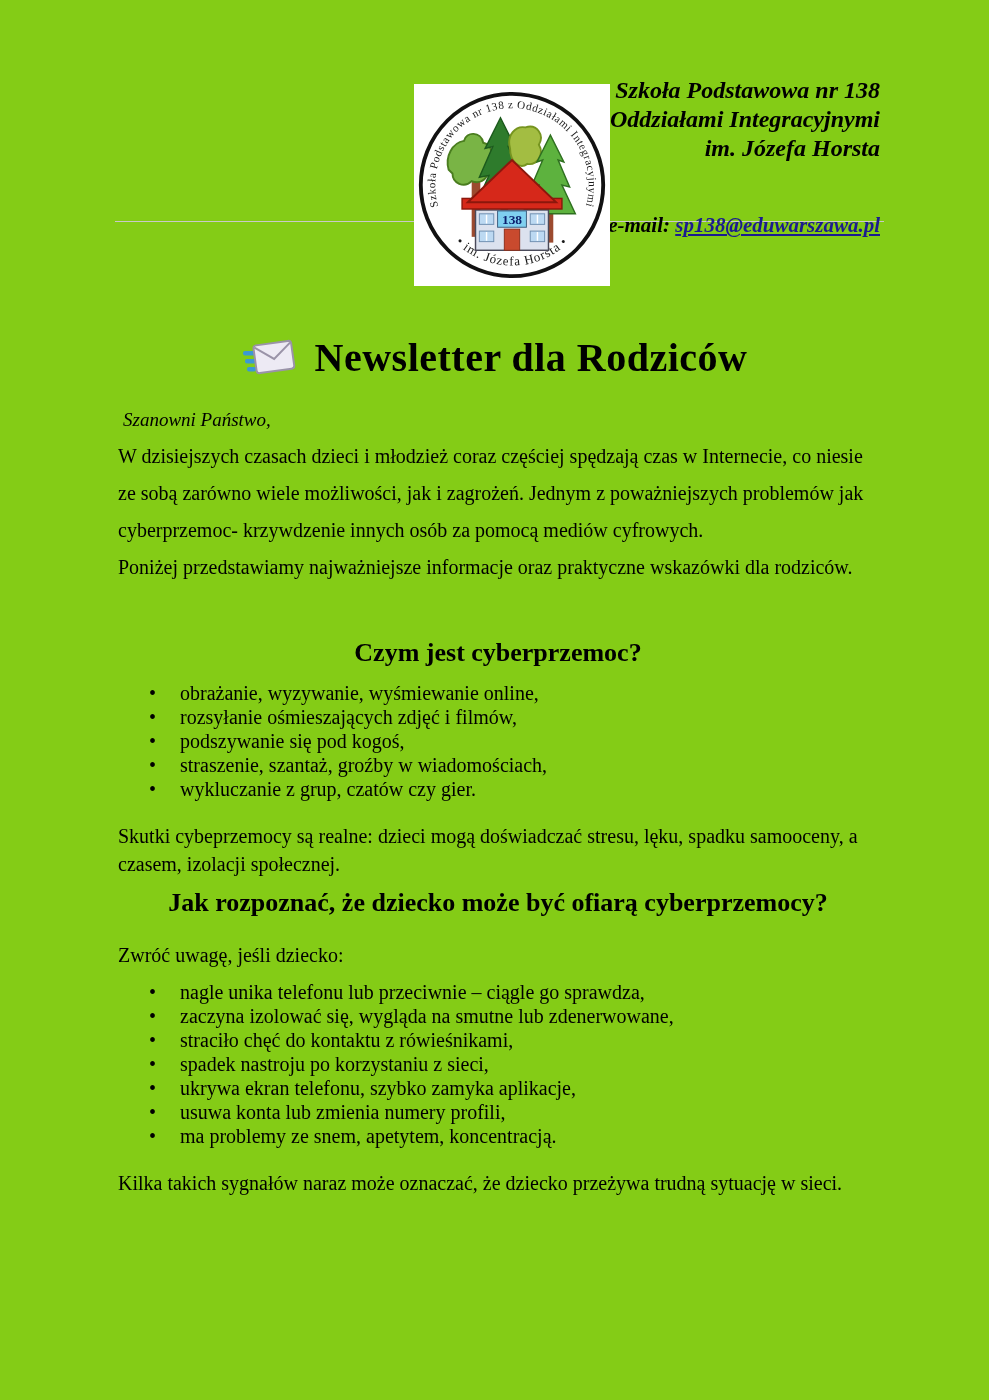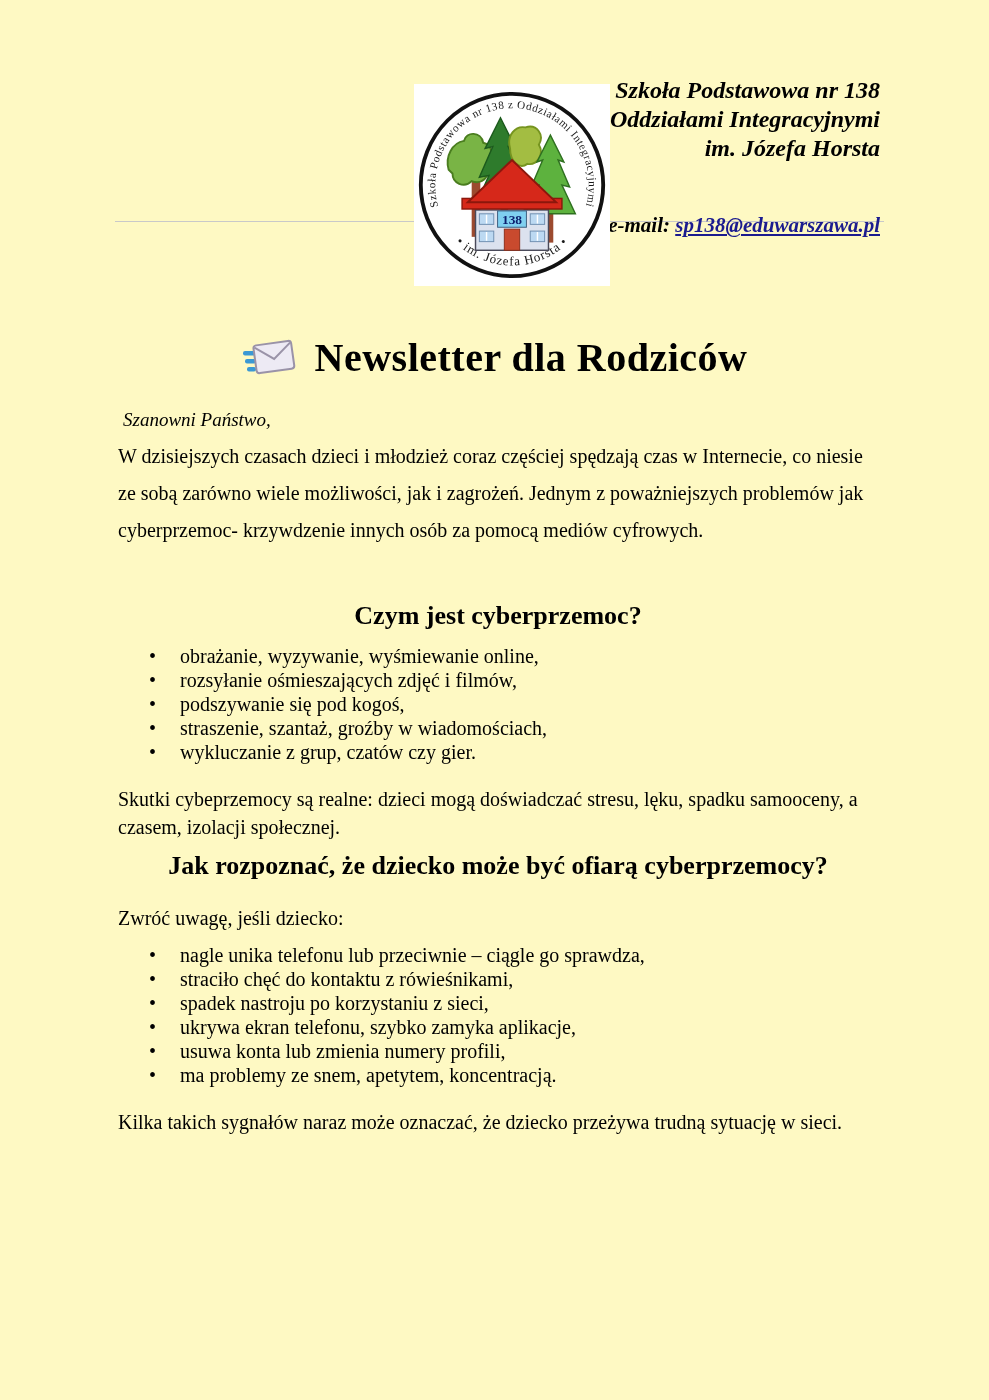--- a/index.html
+++ b/index.html
@@ -1,20 +1,20 @@
 <!DOCTYPE html>
 <html lang="pl" style="--c-link: #1b1b8f; --c-rule: #c9c9c9; --c-envelope-body: #edeaf4; --c-envelope-stroke: #9a93a8; --c-envelope-blue: #3b99d4; --c-logo-ring: #111111; --c-trunk-brown: #9c4a2f; --c-tree-dark-green: #2e7b2c; --c-tree-dark-stroke: #1c5a1c; --c-tree-mid-green: #79b445; --c-tree-mid-stroke: #4a7d1f; --c-tree-yellow-green: #a3bd42; --c-tree-yellow-stroke: #76941f; --c-tree-light-green: #5db23e; --c-tree-light-stroke: #2f7020; --c-roof-red: #d6281a; --c-roof-stroke: #8c170c; --c-house-wall: #dce2ee; --c-house-stroke: #4a4a5a; --c-window-blue: #bcd9f2; --c-window-stroke: #6f8fb0; --c-door-red: #c94a2e; --c-door-stroke: #8c2f1a; --c-sign-blue: #7fd0f0; --c-sign-stroke: #3a5a7a; --c-number-navy: #0b1f6e;"><head>
 <meta charset="utf-8">
 <style>
   html,body{margin:0;padding:0;background:#e9e9e9;}
   .page{
     position:relative;
     width:989px;height:1400px;
     margin:0 auto;
-    background:#fef9c3;
+    background:#84cc16;
     font-family:"Liberation Serif","DejaVu Serif",serif;
     color:#000;
     overflow:hidden;
   }
   
   .school-name{
     position:absolute; top:76px; right:109px;
     text-align:right;
     font-weight:bold; font-style:italic;
     font-size:24px; line-height:29px;
@@ -166,38 +166,40 @@
         <rect x="13" y="7" width="38" height="28" rx="3" style="fill:var(--c-envelope-body);stroke:var(--c-envelope-stroke)" stroke-width="2"></rect>
         <path d="M14,9 L32,23 L50,9" fill="none" style="stroke:var(--c-envelope-stroke)" stroke-width="2"></path>
       </g>
     </svg>
     <h1 class="page-title">Newsletter dla Rodziców</h1>
   </div>
 
   <div class="content">
     <p class="salutation">Szanowni Państwo,</p>
     <p class="p-intro">W dzisiejszych czasach dzieci i młodzież coraz częściej spędzają czas w Internecie, co niesie ze sobą zarówno wiele możliwości, jak i zagrożeń. Jednym z poważniejszych problemów jak cyberprzemoc- krzywdzenie innych osób za pomocą mediów cyfrowych.</p>
+    <p class="p-intro2">Poniżej przedstawiamy najważniejsze informacje oraz praktyczne wskazówki dla rodziców.</p>
 
     <h2 class="section-heading">Czym jest cyberprzemoc?</h2>
 
     <ul class="bullets">
       <li>obrażanie, wyzywanie, wyśmiewanie online,</li>
       <li>rozsyłanie ośmieszających zdjęć i filmów,</li>
       <li>podszywanie się pod kogoś,</li>
       <li>straszenie, szantaż, groźby w wiadomościach,</li>
       <li>wykluczanie z grup, czatów czy gier.</li>
     </ul>
 
     <p class="para">Skutki cybeprzemocy są realne: dzieci mogą doświadczać stresu, lęku, spadku samooceny, a czasem, izolacji społecznej.</p>
 
     <h2 class="section-heading second">Jak rozpoznać, że dziecko może być ofiarą cyberprzemocy?</h2>
     <p class="para">Zwróć uwagę, jeśli dziecko:</p>
 
     <ul class="bullets">
       <li>nagle unika telefonu lub przeciwnie – ciągle go sprawdza,</li>
+      <li>zaczyna izolować się, wygląda na smutne lub zdenerwowane,</li>
       <li>straciło chęć do kontaktu z rówieśnikami,</li>
       <li>spadek nastroju po korzystaniu z sieci,</li>
       <li>ukrywa ekran telefonu, szybko zamyka aplikacje,</li>
       <li>usuwa konta lub zmienia numery profili,</li>
       <li>ma problemy ze snem, apetytem, koncentracją.</li>
     </ul>
 
     <p class="para">Kilka takich sygnałów naraz może oznaczać, że dziecko przeżywa trudną sytuację w sieci.</p>
   </div>
 

